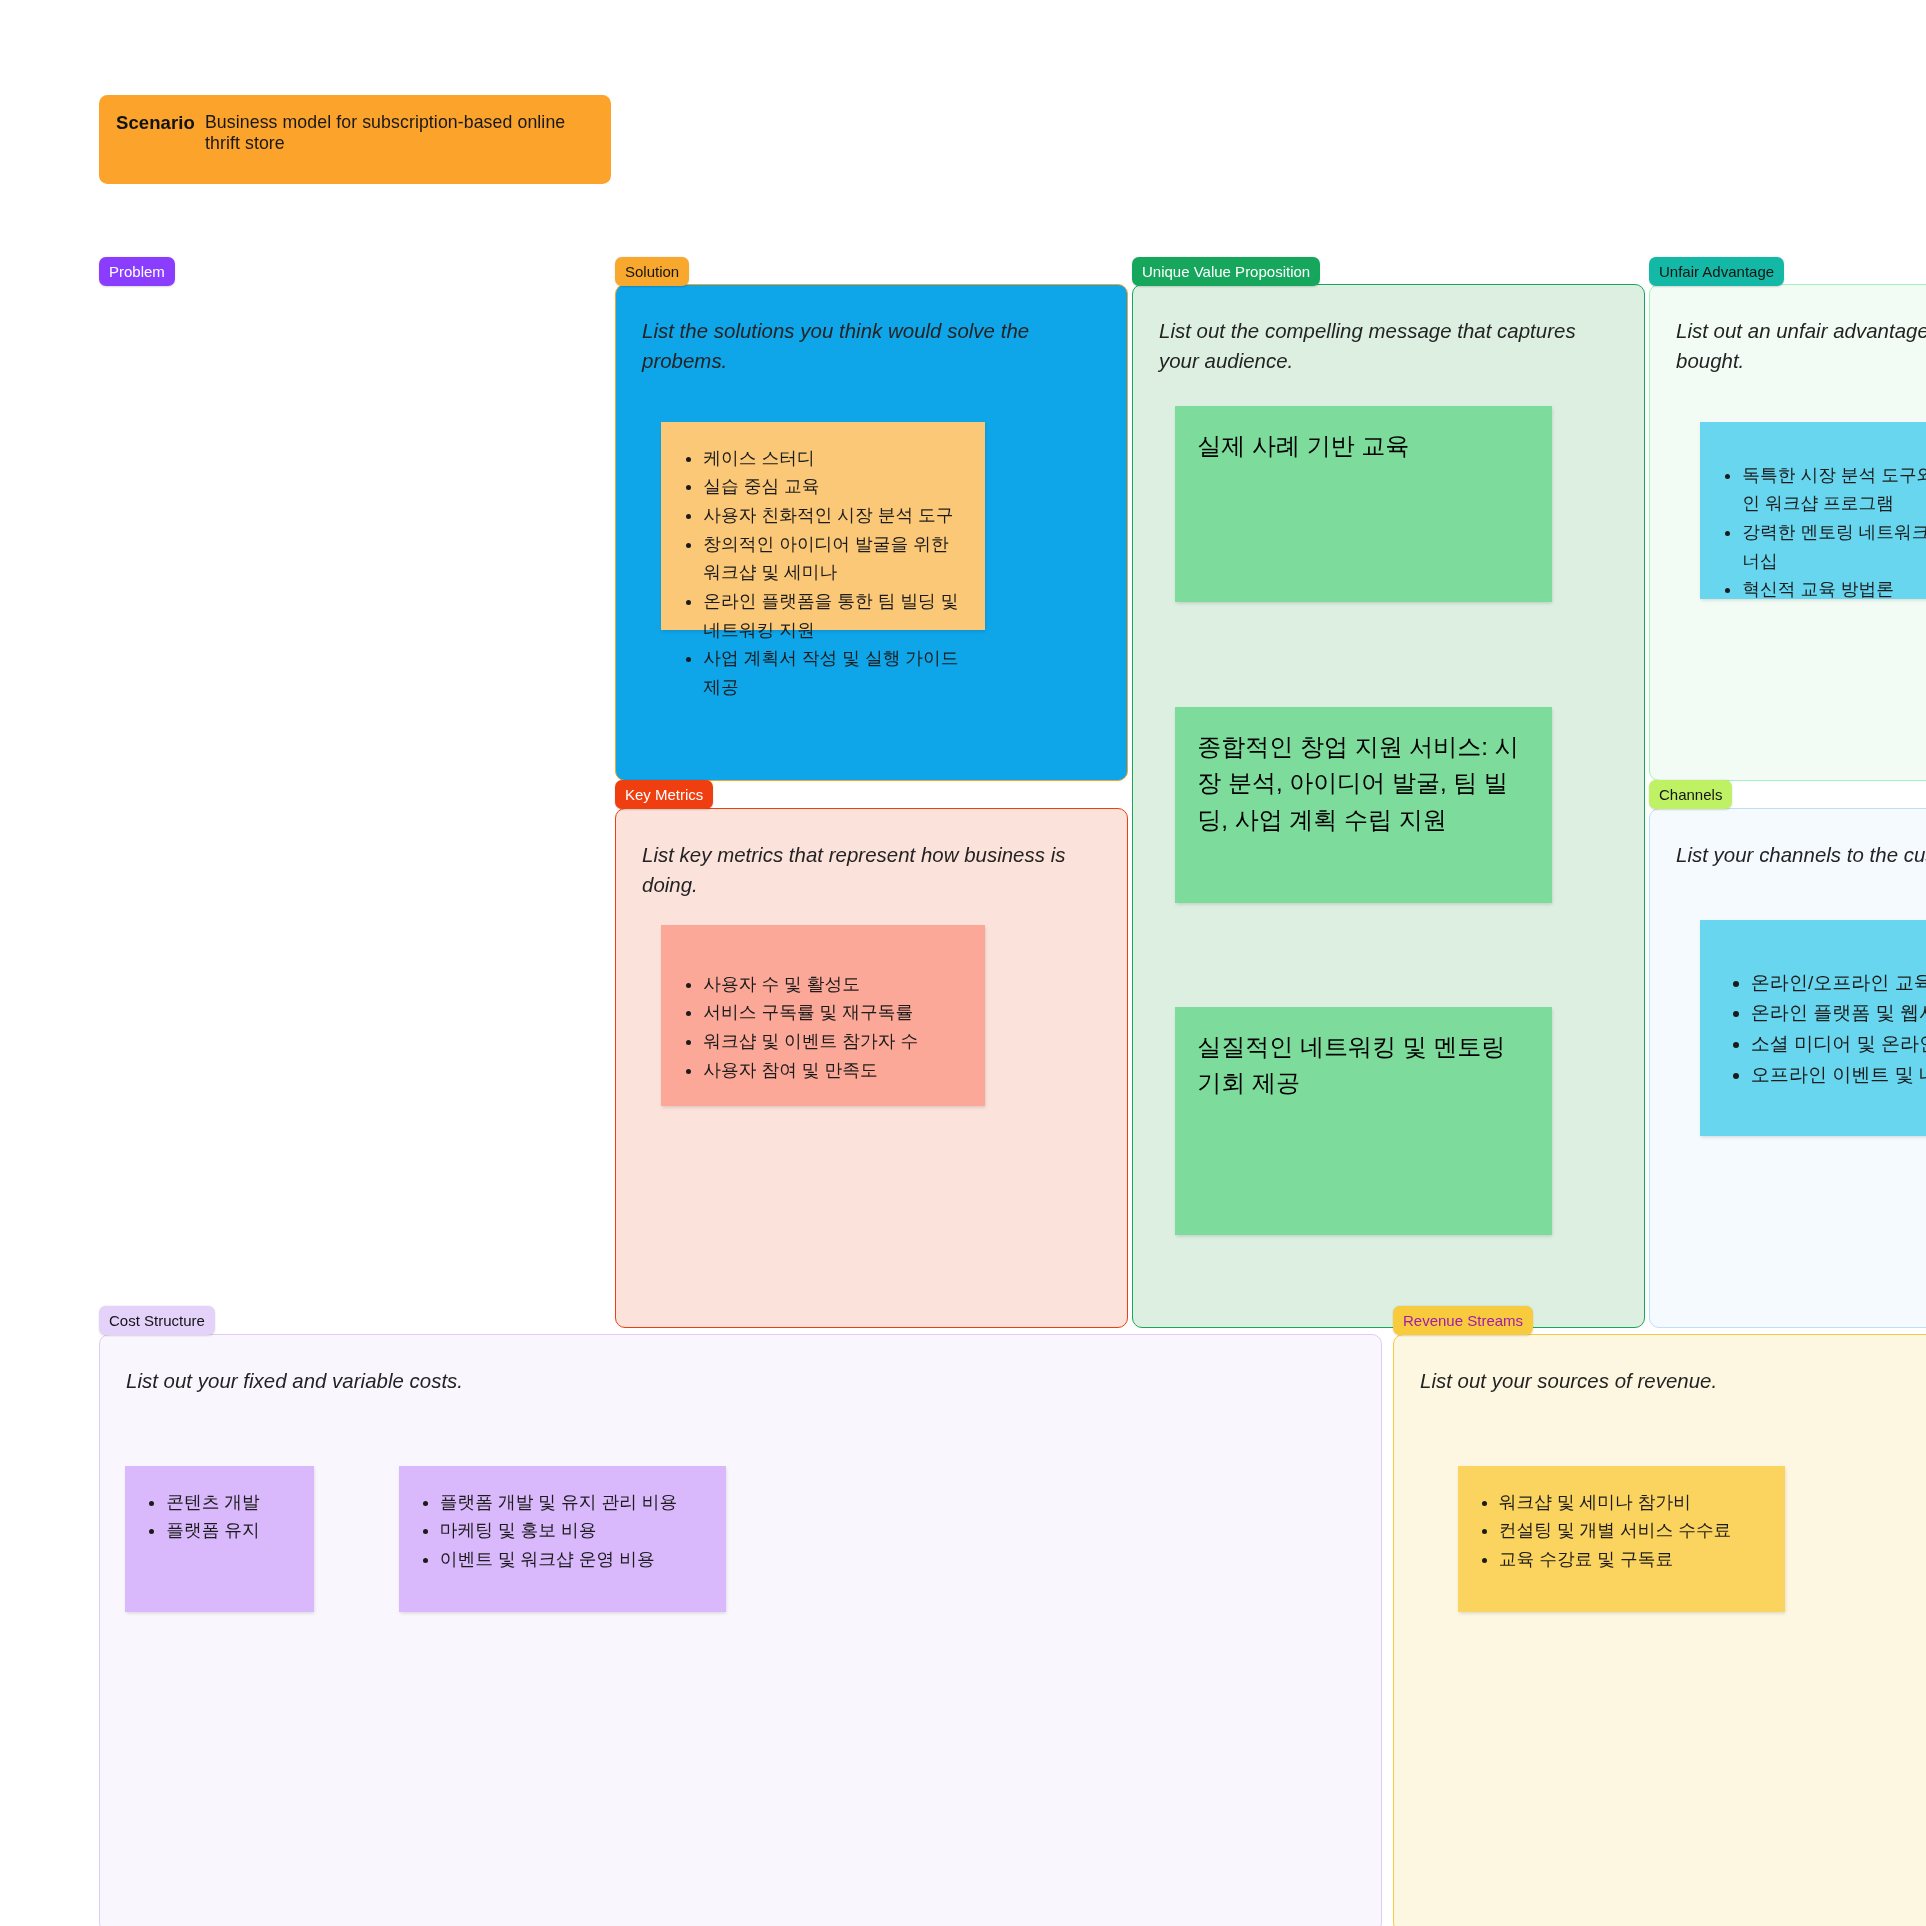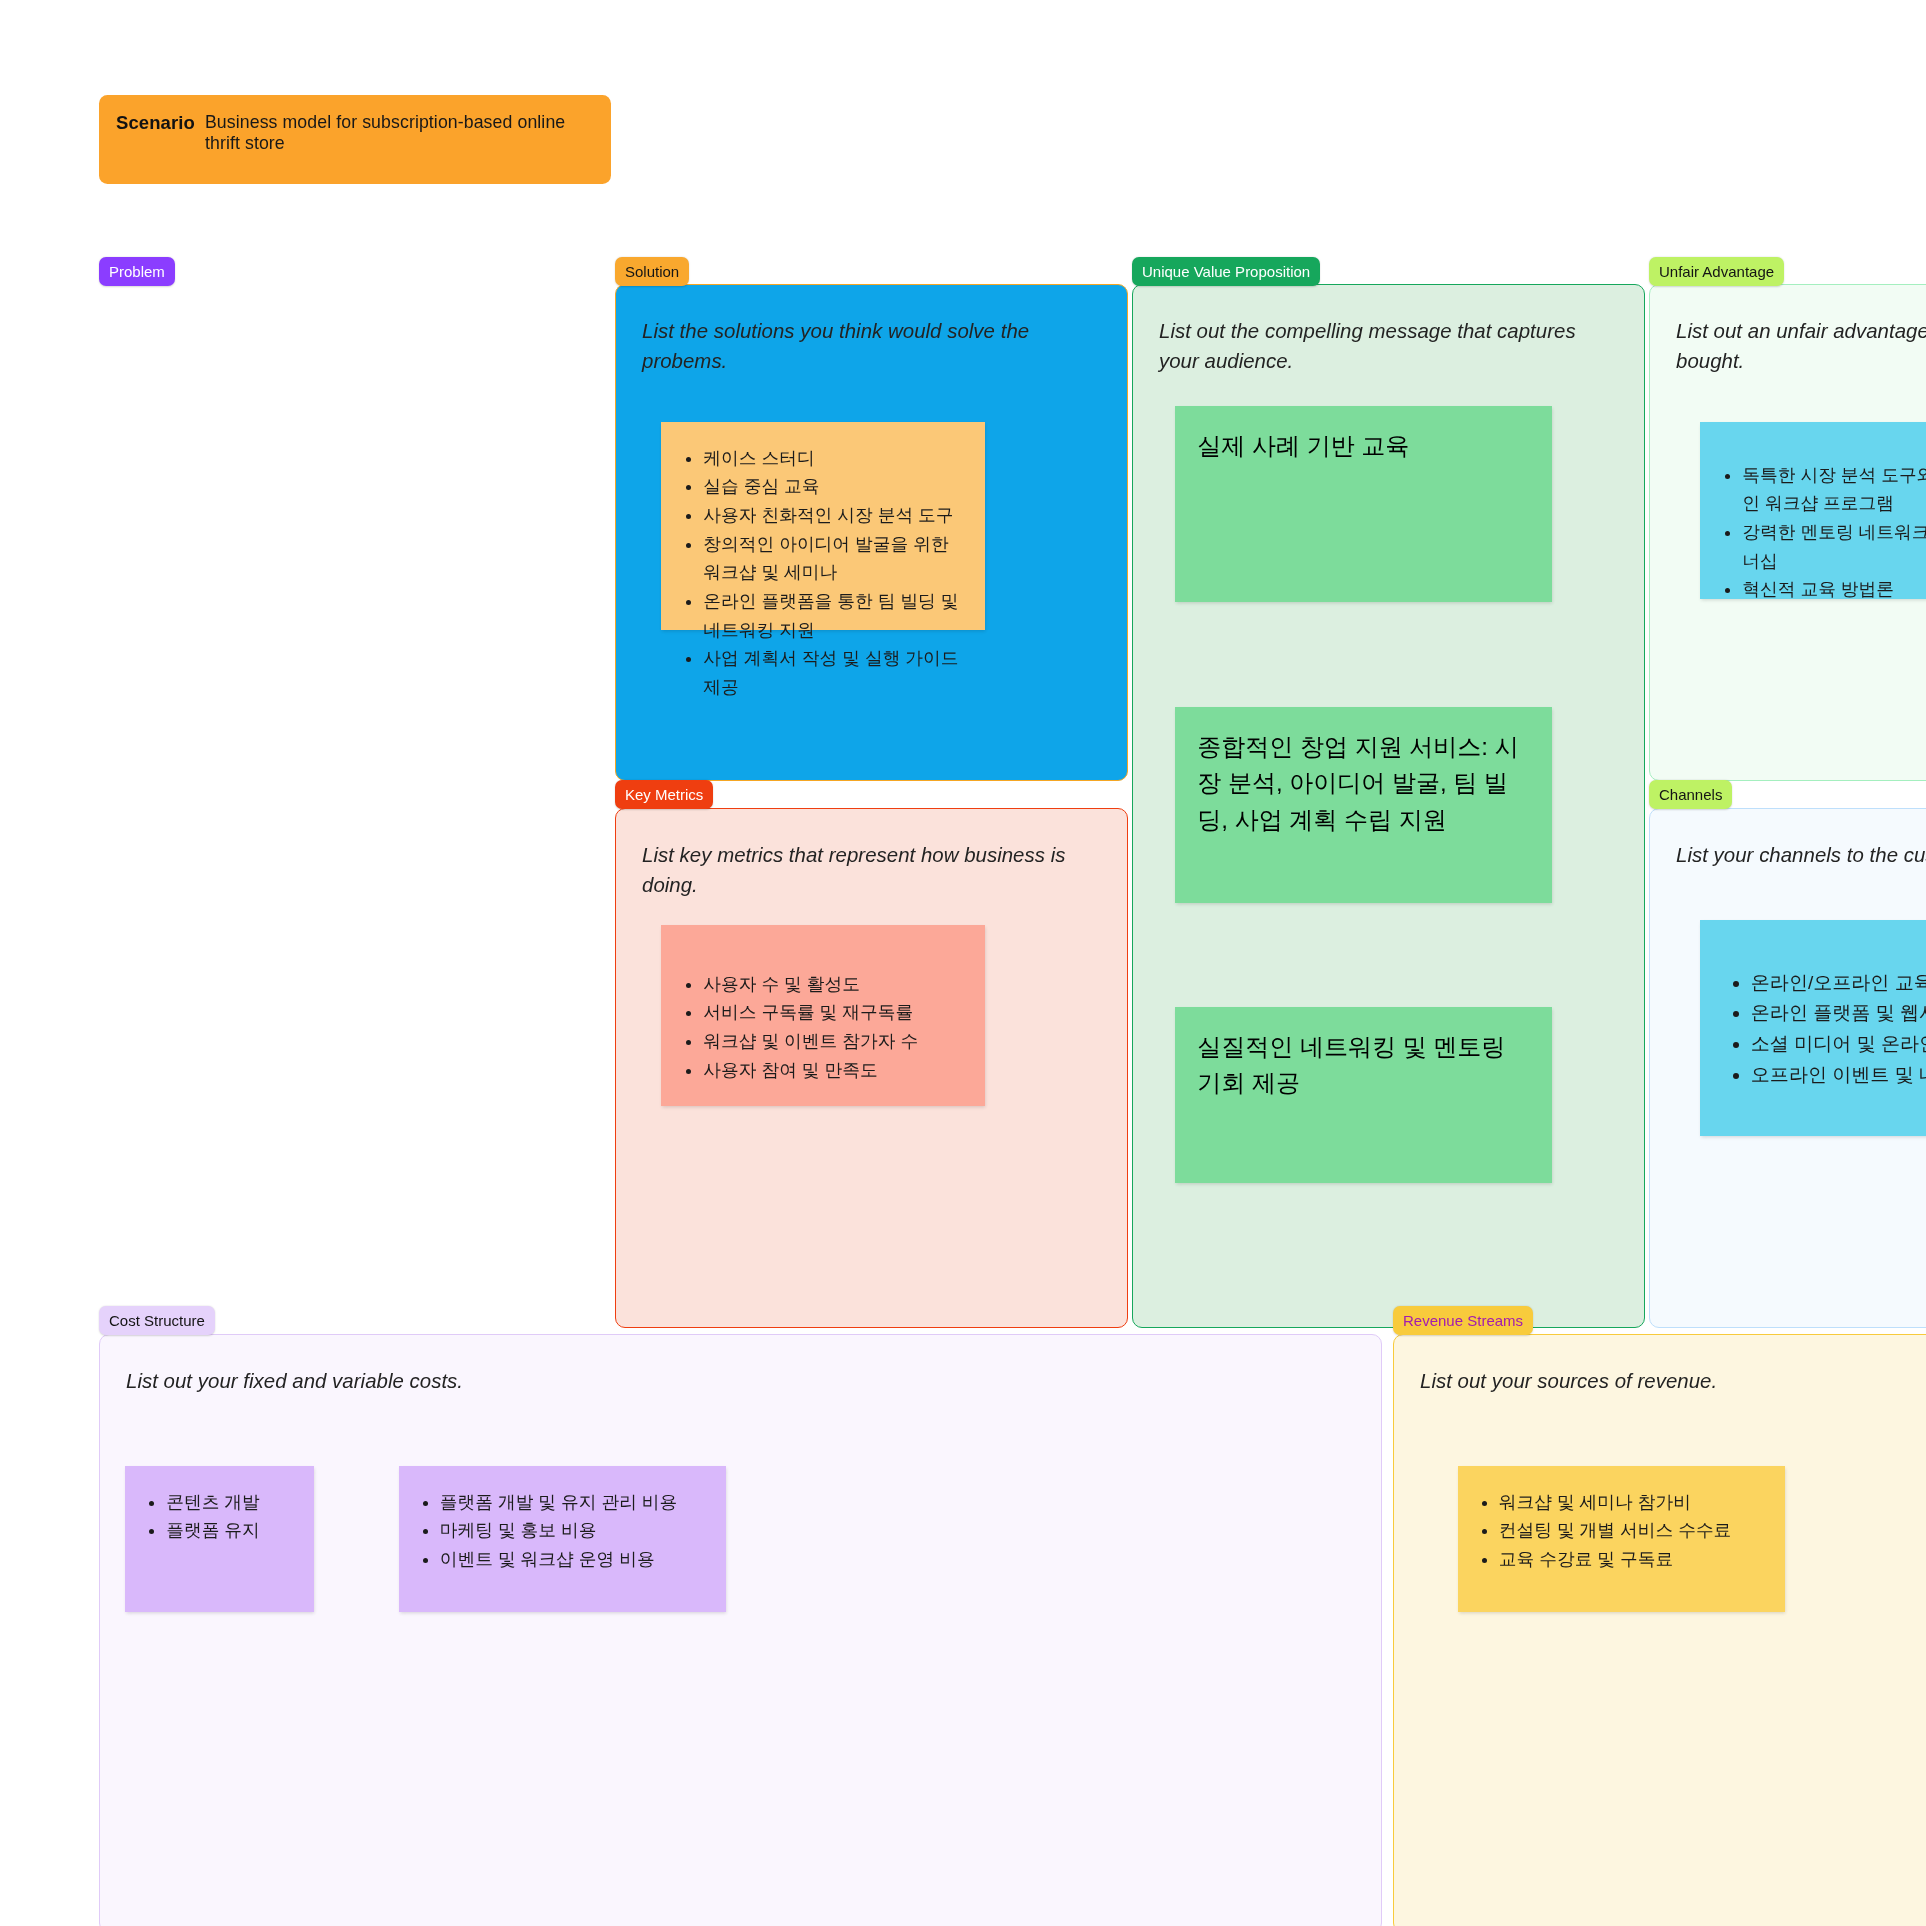--- a/index.html
+++ b/index.html
@@ -135,26 +135,26 @@
               background:#DCEFE0; border:1.9px solid #16A75C;">
     <div class="panel-inner">
       <div class="hint">List out the compelling message that captures your audience.</div>
     </div>
     <div class="note" style="left:42px; top:121px; width:377px; height:196px; background:#7DDC9B;">
       <p>실제 사례 기반 교육</p>
     </div>
     <div class="note" style="left:42px; top:422px; width:377px; height:196px; background:#7DDC9B;">
       <p>종합적인 창업 지원 서비스: 시장 분석, 아이디어 발굴, 팀 빌딩, 사업 계획 수립 지원</p>
     </div>
-    <div class="note" style="left:42px; top:722px; width:377px; height:176px; background:#7DDC9B;">
+    <div class="note" style="left:42px; top:722px; width:377px; height:228px; background:#7DDC9B;">
       <p>실질적인 네트워킹 및 멘토링 기회 제공</p>
     </div>
   </div>
 
-  <div class="tab" style="left:1649px; top:257px; background:#bef264; color:#141414;">
+  <div class="tab" style="left:1649px; top:257px; background:#14b8a6; color:#141414;">
     <span>Unfair Advantage</span>
   </div>
   <div class="panel" style="left:1649px; top:284px; width:512px; height:497px;
               background:#F2FCF4; border:1.9px solid #A4EFBF;">
     <div class="panel-inner">
       <div class="hint">List out an unfair advantage that cannot be bought.</div>
     </div>
     <div class="note" style="left:50px; top:137px; width:324px; height:177px; background:#68D6EE;">
       <ul style="padding-top:17px;">
         <li>독특한 시장 분석 도구와 창의적인 워크샵 프로그램</li>

